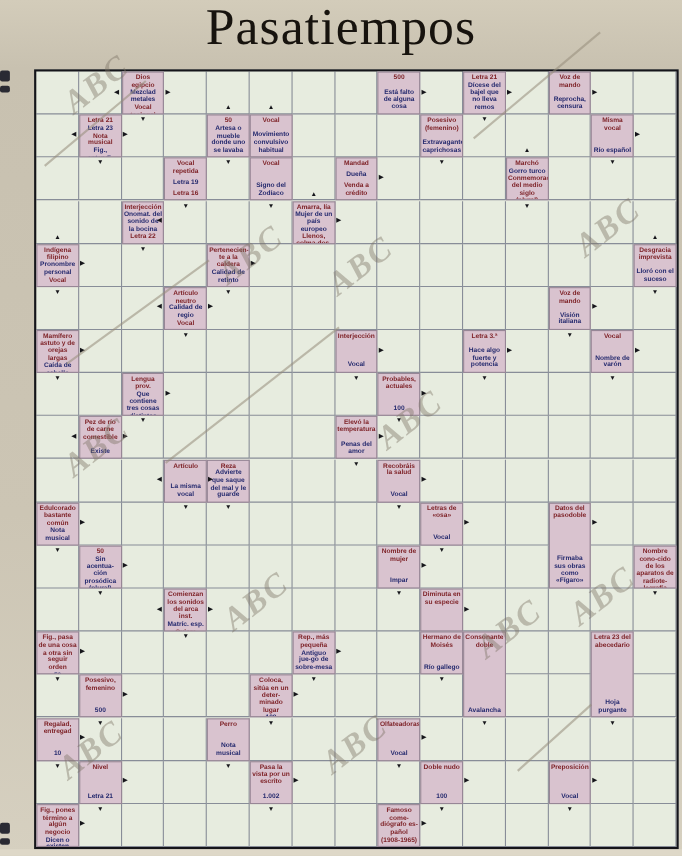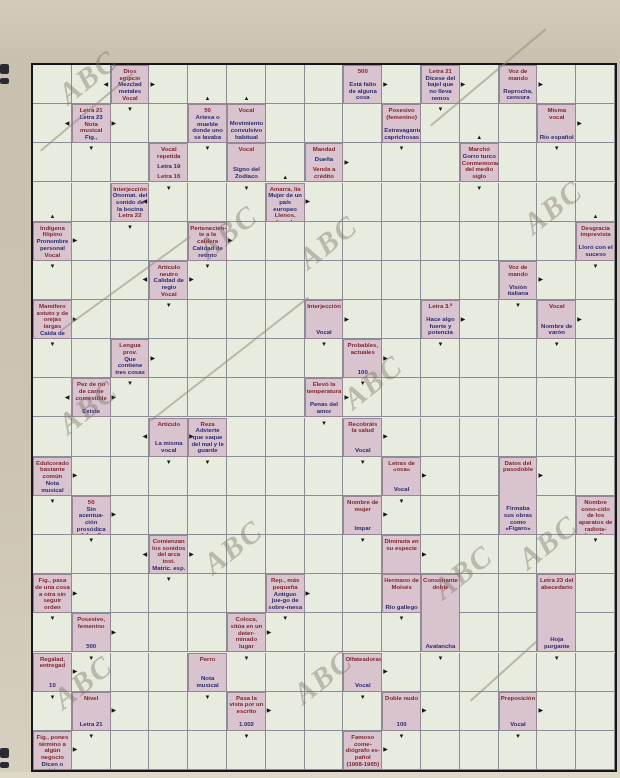--- a/index.html
+++ b/index.html
@@ -45,20 +45,21 @@
   .scratch{position:absolute;z-index:6;background:rgba(150,140,122,0.55);height:1.5px;transform-origin:0 0;pointer-events:none;}
   .binding{position:absolute;left:0px;width:9px;height:10px;background:#2a2a33;border-radius:2px;z-index:7;}
   .bottom-strip{position:absolute;left:0;top:772px;width:620px;height:6px;background:#ded8c8;z-index:5;}
 </style>
 </head>
 <body>
 
 <div class="paper-shade"></div>
 
 <div class="header">
+  <div class="title">Pasatiempos</div>
 </div>
 
 <div id="board">
     <div class="cell" style="left: 0px; top: 0px; width: 38.8px; height: 39.1667px;"></div>
     <div class="cell" style="left: 38.8px; top: 0px; width: 38.8px; height: 39.1667px;"></div>
     <div class="cell" style="left: 77.6px; top: 0px; width: 38.8px; height: 39.1667px;"></div>
     <div class="cell" style="left: 116.4px; top: 0px; width: 38.8px; height: 39.1667px;"></div>
     <div class="cell" style="left: 155.2px; top: 0px; width: 38.8px; height: 39.1667px;"></div>
     <div class="cell" style="left: 194px; top: 0px; width: 38.8px; height: 39.1667px;"></div>
     <div class="cell" style="left: 232.8px; top: 0px; width: 38.8px; height: 39.1667px;"></div>

